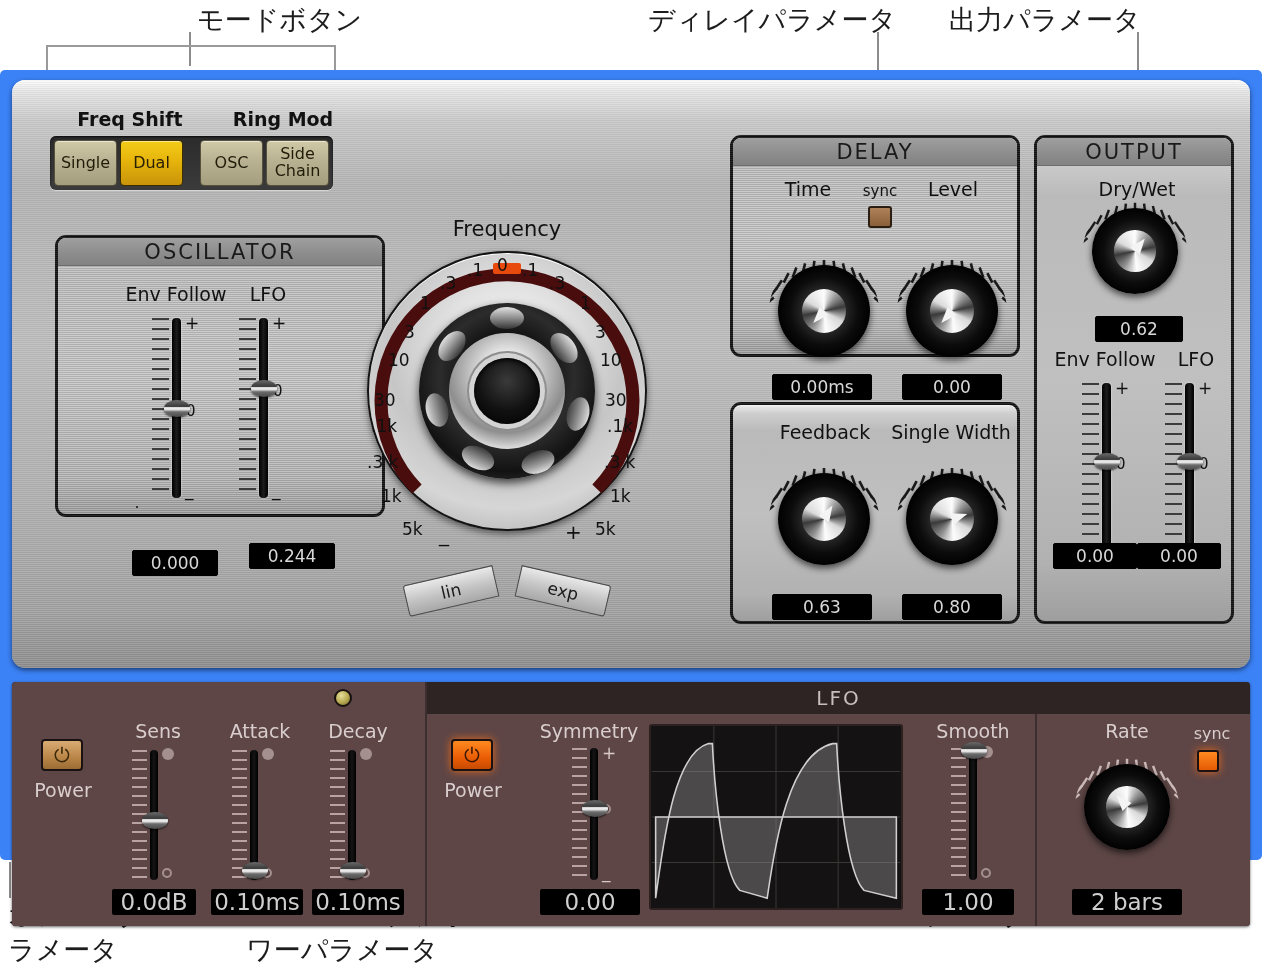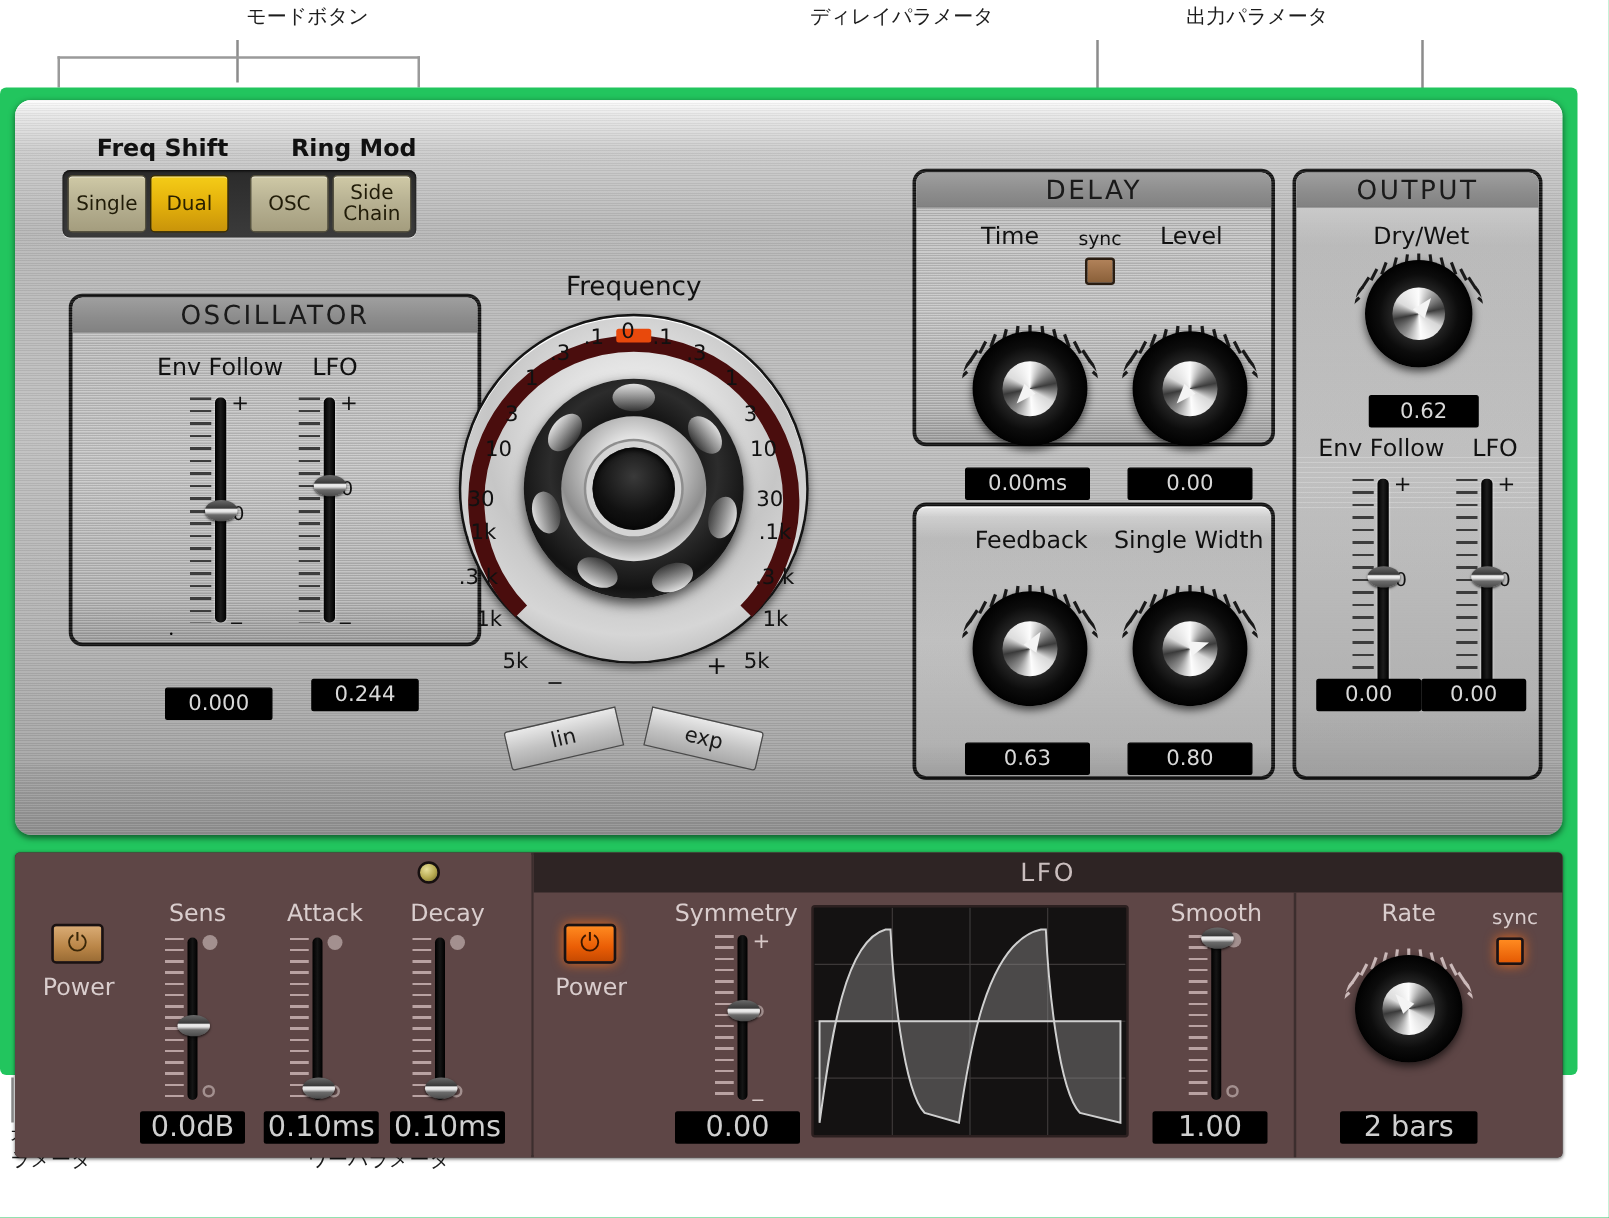--- a/index.html
+++ b/index.html
@@ -5,31 +5,31 @@
   * { box-sizing: border-box; margin:0; padding:0; }
   body {
     width:1287px; height:974px;
     background:#ffffff;
     font-family:"Liberation Sans","DejaVu Sans",sans-serif;
     overflow:hidden; position:relative;
   }
 
   
   .callout-label{
-    position:absolute; color:#1c1c1c; font-size:16px;
+    position:absolute; color:#1c1c1c; font-size:27px;
     font-family:"DejaVu Sans","Liberation Sans",sans-serif;
     white-space:pre-line; line-height:1.28;
   }
   .leader{ position:absolute; background:#8c8c8c; }
   .bracket{ position:absolute; border:2px solid #9a9a9a; border-bottom:none; }
 
   
   #plugin{
     position:absolute; left:0; top:70px; width:1262px; height:790px;
-    background:#22c55e;
+    background:#3b82f6;
     border-radius:5px;
   }
   
   .metal-body{
     position:absolute; left:12px; top:10px; width:1238px; height:588px;
     border-radius:13px;
     background:
       linear-gradient(180deg,#fdfdfd 0%,#e6e6e6 2%,#c9c9c9 7%,#b4b4b4 18%,
                       #bdbdbd 45%,#b0b0b0 72%,#a2a2a2 90%,#8e8e8e 100%);
     box-shadow:inset 0 1px 0 rgba(255,255,255,.9), 0 2px 5px rgba(0,0,0,.55);

